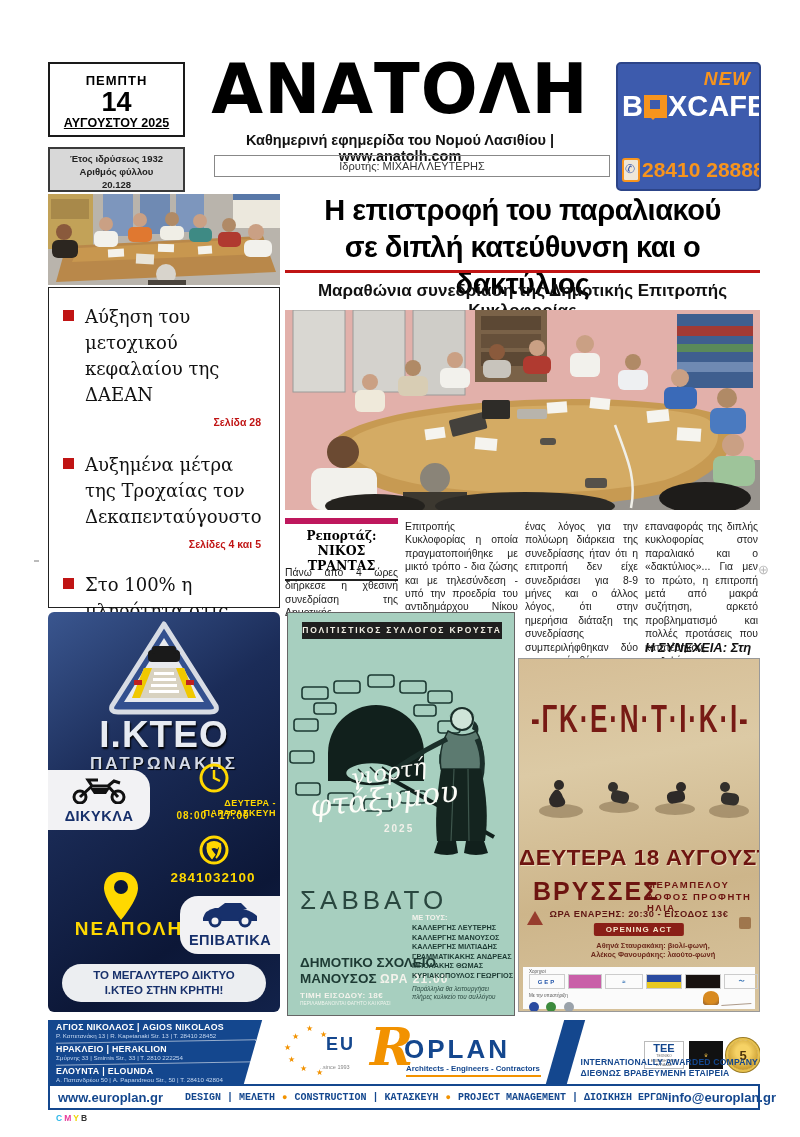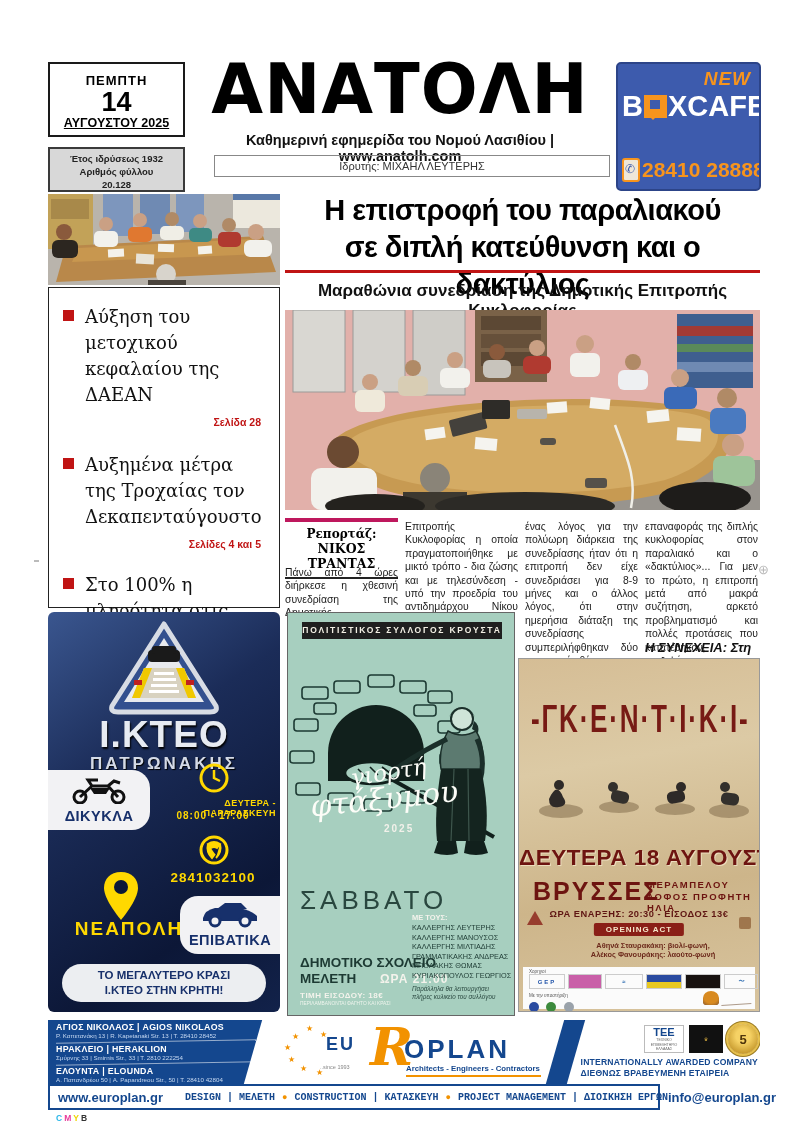--- a/index.html
+++ b/index.html
@@ -52,21 +52,21 @@
   
   .sidebar-box { left:48px; top:287px; width:232px; height:321px; border:1px solid #222;
                  padding:16px 12px 0 14px; font-family:"DejaVu Serif", serif; }
   .bullet-item { position:relative; padding-left:22px; font-size:18px; line-height:26px; color:#111; }
   .bullet-sq { position:absolute; left:0; top:6px; width:11px; height:11px; background:#c01414; }
   .page-ref { text-align:right; color:#c01414; font-weight:bold; font-size:10.5px;
               font-family:"Liberation Sans", sans-serif; margin:8px 6px 0 0; }
   .gap1 { height:24px; } .gap2 { height:22px; }
 
   
-  .rep-box { left:285px; top:518px; width:113px; border-top:4px solid #be185d; border-bottom:2px solid #222;
+  .rep-box { left:285px; top:518px; width:113px; border-top:6px solid #be185d; border-bottom:2px solid #222;
              text-align:center; padding:5px 0 6px; font-family:"DejaVu Serif", serif; }
   .rep-label { font-size:12px; font-weight:bold; }
   .rep-name { font-size:12.5px; font-weight:bold; }
   .body-col { font-size:10.4px; line-height:13.4px; text-align:justify; color:#1c1c1c; }
   .c1 { left:285px; top:566px; width:113px; height:44px; }
   .c2 { left:405px; top:520px; width:113px; height:90px; }
   .c3 { left:525px; top:520px; width:113px; height:136px; }
   .c4 { left:645px; top:520px; width:113px; height:122px; }
   .cont { left:645px; top:640px; width:113px; text-align:left; font-size:13px;
           font-weight:bold; font-style:italic; color:#111; }
@@ -101,21 +101,21 @@
   .kr-s2 { position:absolute; left:22px; top:168px; font-size:30px; transform:rotate(-6deg); }
   .kr-year { position:absolute; left:96px; top:210px; font-size:10px; font-weight:bold; color:#f2f1ea; letter-spacing:2px; }
   .kr-day { position:absolute; left:12px; top:272px; font-size:26px; color:#29473f; letter-spacing:4px; }
   .kr-date { position:absolute; left:8px; top:296px; font-size:46px; font-weight:900; color:#fdfdf8; line-height:46px; }
   .kr-ven1 { position:absolute; left:12px; top:342px; font-size:13.5px; font-weight:900; color:#1d3a33; }
   .kr-ven2 { position:absolute; left:12px; top:358px; font-size:13.5px; font-weight:900; color:#1d3a33; }
   .kr-time { position:absolute; left:92px; top:359px; font-size:12px; font-weight:bold; color:#f4f3ec; letter-spacing:1px; }
   .kr-price { position:absolute; left:12px; top:378px; font-size:8px; font-weight:bold; color:#f4f3ec; letter-spacing:0.5px; }
   .kr-pnote { position:absolute; left:12px; top:388px; font-size:4.8px; color:rgba(250,250,245,0.85); }
   .kr-with { position:absolute; left:124px; top:300px; font-size:7.5px; font-weight:900; color:#f4f3ec; }
-  .kr-names { position:absolute; left:124px; top:310px; font-size:7.3px; font-weight:normal; color:#1d3a33; line-height:9.6px; }
+  .kr-names { position:absolute; left:124px; top:310px; font-size:7.3px; font-weight:bold; color:#1d3a33; line-height:9.6px; }
   .kr-note { position:absolute; left:124px; top:372px; width:96px; font-size:6.3px; font-style:italic;
              color:#29473f; line-height:8px; }
 
   
   .gkentiki { left:518px; top:658px; width:242px; height:354px; border:1px solid #999;
               background:linear-gradient(170deg,#d5bd95 0%, #dccaa5 30%, #cdb58a 65%, #d8c49e 100%); overflow:hidden;padding-left:14px; }
   .gk-band { position:absolute; left:0; top:44px; width:100%; text-align:center; color:#771a14;
              font-size:29px; font-weight:bold; letter-spacing:2px; transform:scale(0.9,1.35); white-space:nowrap; }
   .gk-date { position:absolute; left:0; top:186px; width:100%; text-align:center; font-size:22.5px; font-weight:900;
              color:#6d1410; letter-spacing:0.5px; text-shadow:1px 1px 0 rgba(255,245,220,0.6); white-space:nowrap; }
@@ -152,34 +152,34 @@
   .ep-sep { height:1px; background:rgba(255,255,255,0.55); margin:1px 0 2px; transform:skewY(-1deg); }
   .ep-logo { position:absolute; left:230px; top:4px; width:270px; height:56px; }
   .ep-star { position:absolute; color:#f29200; font-size:8px; }
   .ep-eu { position:absolute; left:48px; top:10px; font-size:18px; font-weight:900; color:#14478e; letter-spacing:2px; }
   .ep-r { position:absolute; left:92px; top:-8px; font-size:52px; font-weight:bold; font-style:italic;
           color:#f29200; font-family:"DejaVu Serif", serif; z-index:2; }
   .ep-oplan { position:absolute; left:126px; top:10px; font-size:26px; font-weight:900; color:#14478e; letter-spacing:3px; }
   .ep-since { position:absolute; left:42px; top:40px; font-size:5.5px; color:#888; }
   .ep-tagline { position:absolute; left:128px; top:40px; font-size:7.8px; color:#14478e; font-weight:bold; }
   .ep-tagrule { position:absolute; left:128px; top:51px; width:135px; height:2px; background:#f29200; }
-  .ep-logos { position:absolute; left:548px; top:4px; display:flex; gap:5px; align-items:center;padding-left:48px; }
+  .ep-logos { position:absolute; left:548px; top:20px; display:flex; gap:5px; align-items:center;padding-left:48px; }
   .ep-tee { width:40px; height:28px; background:#fff; border:1px solid #bbb; text-align:center; }
   .ep-tee .t1 { font-size:11px; font-weight:900; color:#14478e; line-height:12px; }
   .ep-tee .t2 { font-size:3.5px; color:#666; line-height:4.5px; }
   .ep-black { width:34px; height:28px; background:#111; display:flex; align-items:center; justify-content:center; }
   .ep-black span { color:#caa23c; font-size:5px; text-align:center; line-height:6px; }
   .ep-rosette { width:30px; height:30px; border-radius:50%;
                 background:radial-gradient(circle at 50% 40%, #f6d265 30%, #c79a2e 75%, #8a6a1e 100%);
                 display:flex; align-items:center; justify-content:center;
                 box-shadow:0 0 0 2px #e7c14e, 0 0 0 3px #9a7a22; }
   .ep-rosette span { font-weight:900; color:#4f350c; font-size:13px; }
   .ep-award { position:absolute; right:2px; top:37px; text-align:left; font-size:8.6px; font-weight:900;
               color:#14478e; line-height:10.5px; letter-spacing:0.2px; }
-  .ep-strip { position:absolute; left:0; top:64px; width:612px; height:26px; background:#fff;
+  .ep-strip { position:absolute; left:0; top:64px; width:712px; height:26px; background:#fff;
               border:2px solid #14478e; display:flex; align-items:center; padding:0 8px; }
   .ep-web { font-size:13px; font-weight:900; color:#14478e; margin-right:22px; }
   .ep-svc { font-size:10px; font-weight:900; color:#14478e; white-space:nowrap;font-family:Liberation Mono, monospace; }
   .ep-dot { color:#f29200; font-size:9px; margin:0 7px; }
   .ep-mail { font-size:13px; font-weight:900; color:#14478e; margin-left:auto; }
   .cmyb { left:56px; top:1113px; font-size:8.5px; font-weight:bold; letter-spacing:2px; }
   .cmyb .c { color:#2ab6e8; } .cmyb .m { color:#e83a9a; } .cmyb .y { color:#f0d400; } .cmyb .b { color:#333; }
 
   .regmark { color:#b9b9b9; font-size:13px; }
 </style>
@@ -394,21 +394,21 @@
       <svg width="66" height="28" viewBox="0 0 66 28">
         <path d="M6,18 Q8,10 18,8 L42,8 Q54,10 60,16 L60,21 L6,21 Z" fill="#17306b"></path>
         <path d="M20,9 L28,3 L44,3 L50,9 Z" fill="#17306b"></path>
         <circle cx="18" cy="21" r="5" fill="#f2f2f4" stroke="#17306b" stroke-width="3"></circle>
         <circle cx="48" cy="21" r="5" fill="#f2f2f4" stroke="#17306b" stroke-width="3"></circle>
       </svg>
       <div class="pill-label">ΕΠΙΒΑΤΙΚΑ</div>
     </div>
 
     <div class="kteo-footer">
-      <div>ΤΟ ΜΕΓΑΛΥΤΕΡΟ ΚΡΑΣΙ</div>
+      <div>ΤΟ ΜΕΓΑΛΥΤΕΡΟ ΔΙΚΤΥΟ</div>
       <div>Ι.ΚΤΕΟ ΣΤΗΝ ΚΡΗΤΗ!</div>
     </div>
   </div>
 
   <div class="abs krousta">
     <div class="kr-header">ΠΟΛΙΤΙΣΤΙΚΟΣ ΣΥΛΛΟΓΟΣ ΚΡΟΥΣΤΑ</div>
     <svg class="abs" style="left:0; top:28px;" width="228" height="246" viewBox="0 0 228 246">
       <g stroke="#1d3a33" stroke-width="1.6" fill="none">
         <rect x="14" y="46" width="26" height="12" rx="3"></rect>
           <rect x="46" y="40" width="26" height="12" rx="3"></rect>
@@ -439,21 +439,21 @@
       <path d="M153,128 Q146,172 149,200 L197,200 Q202,168 193,128 Z" fill="#14241f"></path>
       <path d="M166,128 L163,200 M180,128 L181,200" stroke="#3e564d" stroke-width="1.2"></path>
       <path d="M150,200 L168,200 L170,212 Q160,216 146,212 Z" fill="#11201c"></path>
       <path d="M178,200 L196,200 L200,212 Q188,216 176,212 Z" fill="#11201c"></path>
     </svg>
     <div class="kr-script kr-s1">γιορτή</div>
     <div class="kr-script kr-s2">φτάξυμου</div>
     <div class="kr-year">2025</div>
     <div class="kr-day">ΣΑΒΒΑΤΟ</div>
     <div class="kr-ven1">ΔΗΜΟΤΙΚΟ ΣΧΟΛΕΙΟ</div>
-    <div class="kr-ven2">ΜΕΛΕΤΗ</div>
+    <div class="kr-ven2">ΜΑΝΟΥΣΟΣ</div>
     <div class="kr-time">ΩΡΑ 21:00</div>
     <div class="kr-price">ΤΙΜΗ ΕΙΣΟΔΟΥ: 18€</div>
     <div class="kr-pnote">ΠΕΡΙΛΑΜΒΑΝΟΝΤΑΙ ΦΑΓΗΤΟ ΚΑΙ ΚΡΑΣΙ</div>
     <div class="kr-with">ΜΕ ΤΟΥΣ:</div>
     <div class="kr-names">
       <div>ΚΑΛΛΕΡΓΗΣ ΛΕΥΤΕΡΗΣ</div>
       <div>ΚΑΛΛΕΡΓΗΣ ΜΑΝΟΥΣΟΣ</div>
       <div>ΚΑΛΛΕΡΓΗΣ ΜΙΛΤΙΑΔΗΣ</div>
       <div>ΓΡΑΜΜΑΤΙΚΑΚΗΣ ΑΝΔΡΕΑΣ</div>
       <div>ΜΠΟΛΑΚΗΣ ΘΩΜΑΣ</div>

